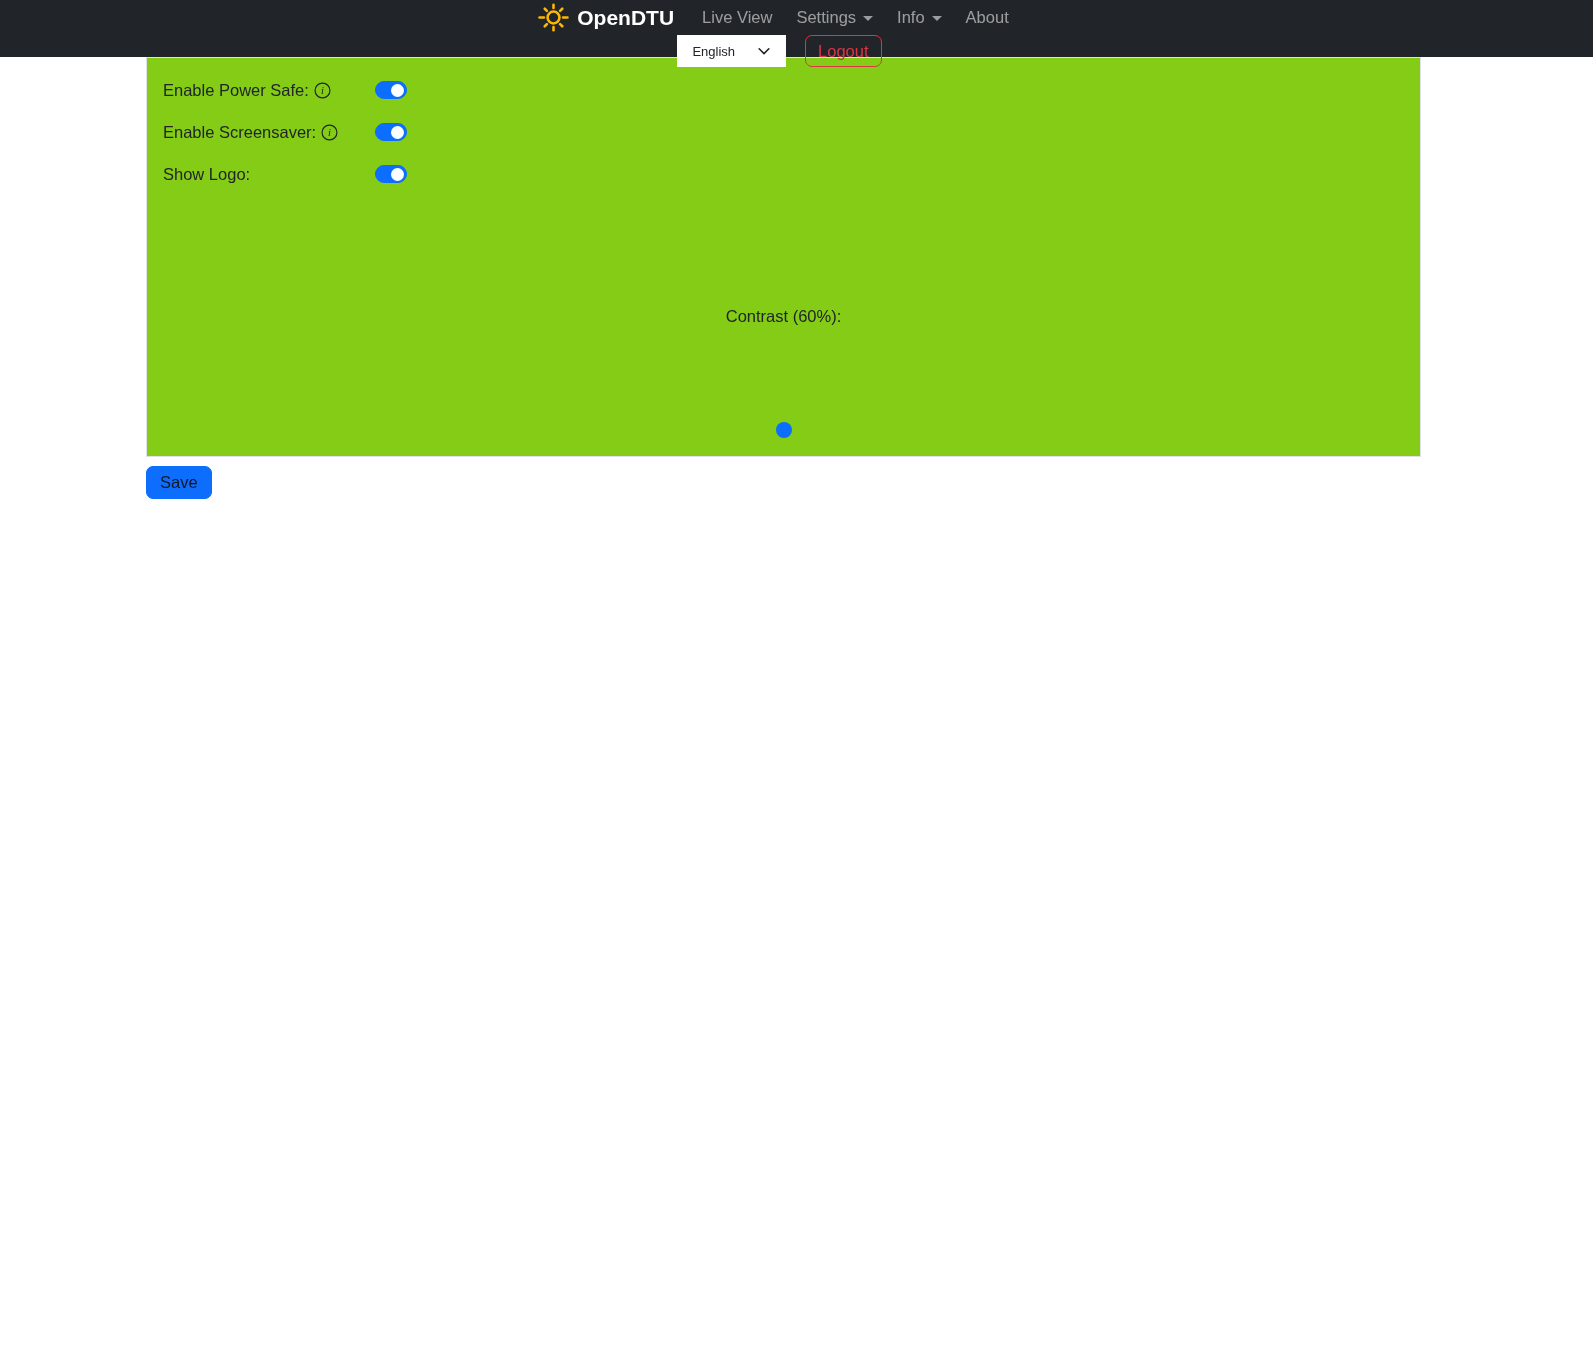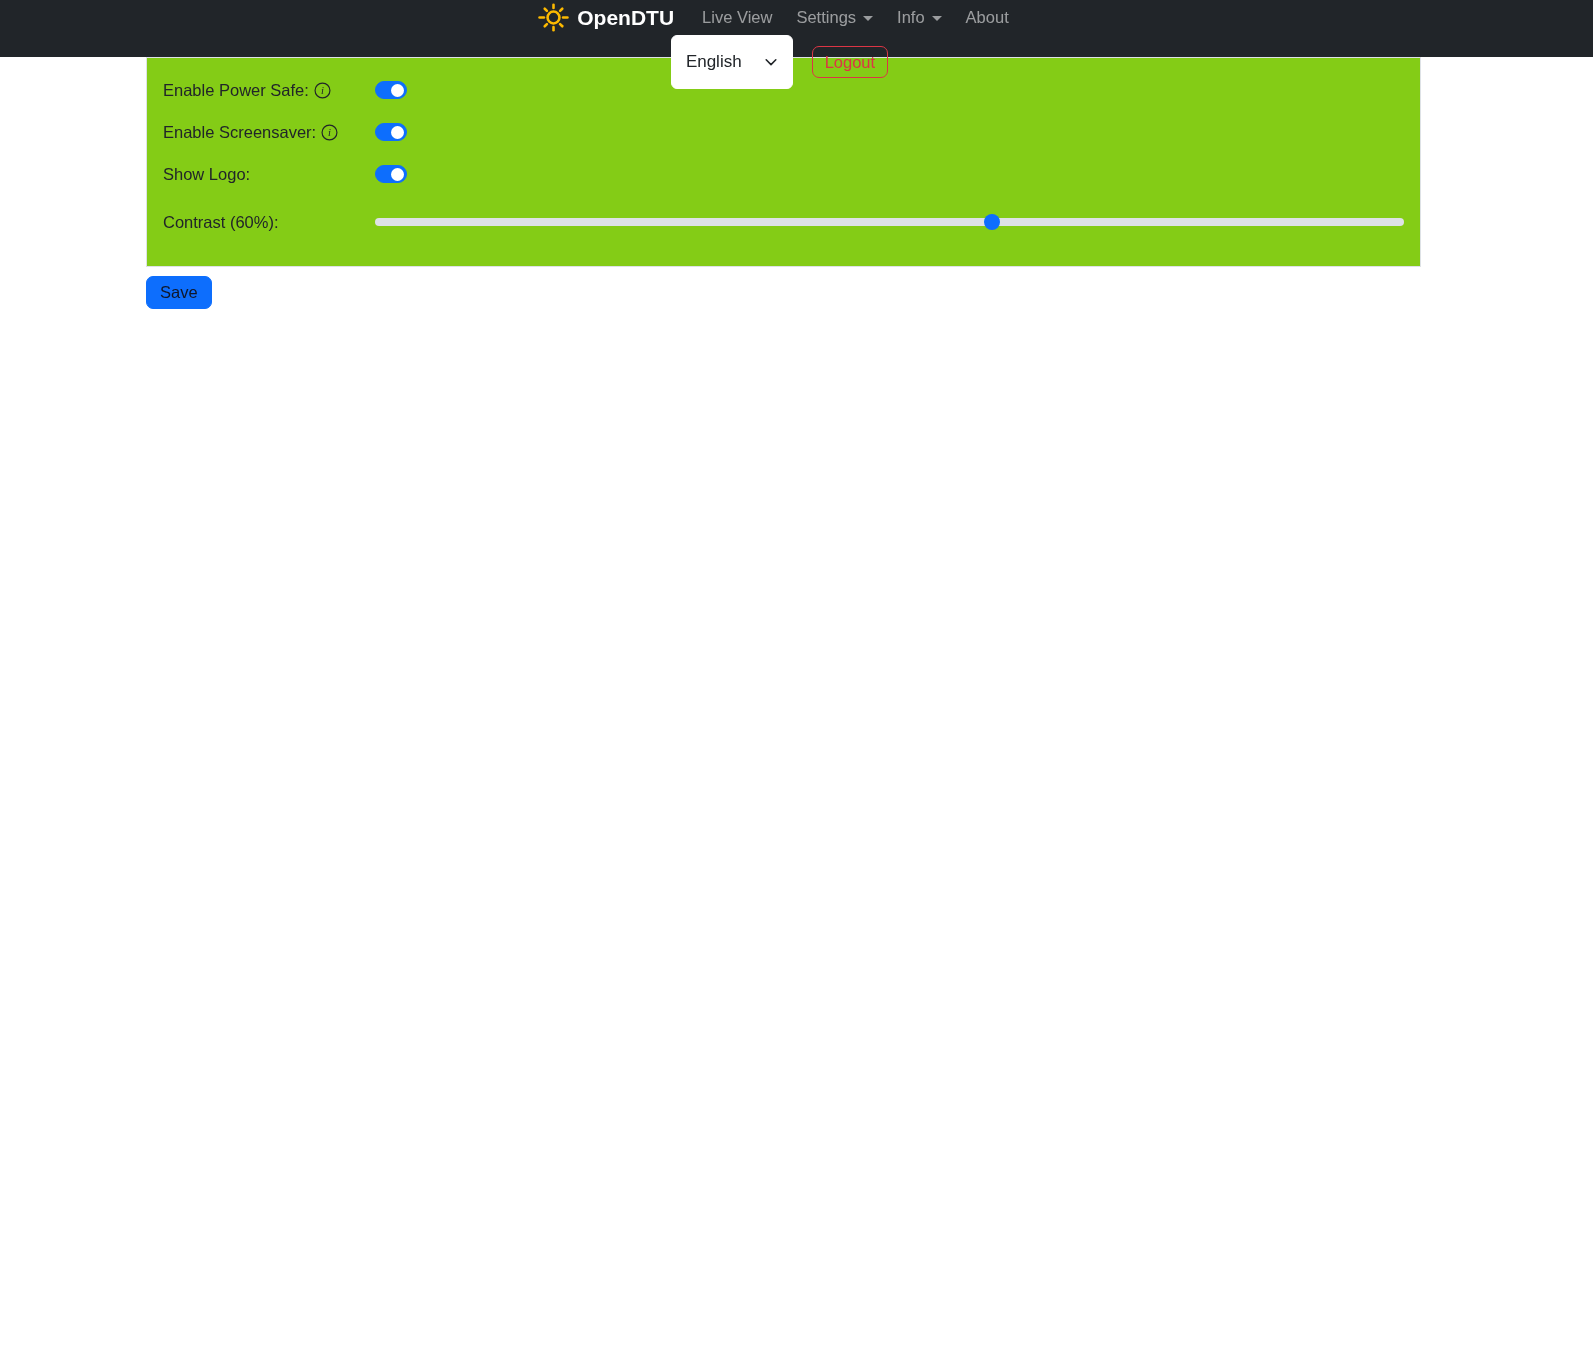--- a/index.html
+++ b/index.html
@@ -40,25 +40,25 @@
     border-left: 5px solid transparent;
     border-right: 5px solid transparent;
     border-top: 5px solid currentColor;
     display: inline-block;
     margin-top: 2px;
   }
   .nav-right { display: flex; align-items: center; gap: 19px; }
   .lang-select {
     background: #fff;
     border: 1px solid #fff;
-    border-radius: 6px;
-    height: 54px;
+    border-radius: 0;
+    height: 32px;
     padding: 6px 14px;
     display: flex; align-items: center; gap: 22px;
-    font-size: 17px; color: #212529;
+    font-size: 13px; color: #212529;
     cursor: pointer;
   }
   .logout-btn {
     background: transparent;
     border: 1px solid #dc3545;
     color: #dc3545;
     border-radius: 7px;
     height: 32px;
     padding: 5px 12px;
     font-size: 16.5px;
@@ -108,21 +108,21 @@
     border-radius: 0;
     background: #84cc16;
     padding: 20px 16px 16px 16px;
   }
   .form-row {
     display: flex;
     align-items: center;
     min-height: 24px;
     margin-bottom: 18px;
   }
-  .form-row:last-child { margin-bottom: 16px; }
+  .form-row:last-child { margin-bottom: 2px; flex-direction: column; }
   .form-row.slider-row { margin-top: 24px; }
   .form-label {
     flex: 0 0 212px;
     display: flex;
     align-items: center;
     gap: 5px;
     font-size: 16.5px;
     color: #212529;
   }
   .form-control-area { flex: 1; display: flex; align-items: center; }

